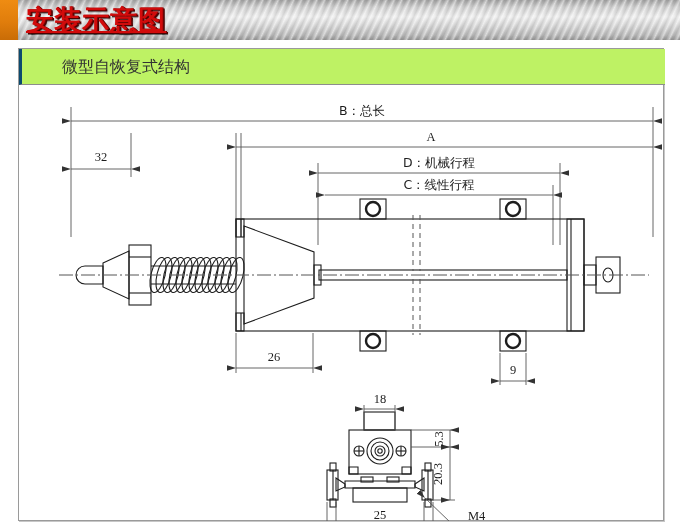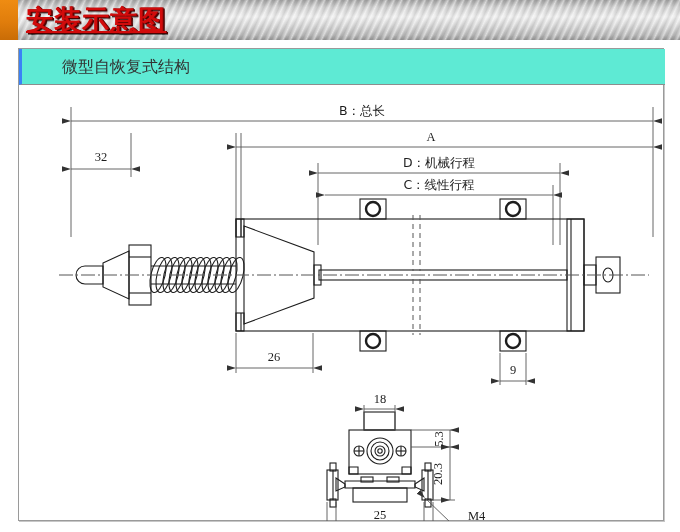--- a/index.html
+++ b/index.html
@@ -60,23 +60,23 @@
     border: 1px solid #9a9a9a;
     box-sizing: border-box;
     background: #ffffff;
     box-shadow: 1px 1px 0 rgba(0,0,0,0.22);
   }
   #panel-header {
     position: absolute;
     left: 0; top: 0;
     width: 646px; height: 36px;
     box-sizing: border-box;
-    background: #5eead4;
+    background: #bef264;
     border-bottom: 1px solid #8d8d8d;
-    border-left: 3px solid #3b82f6;
+    border-left: 3px solid #0c4a6e;
   }
   #panel-header-text {
     position: absolute;
     left: 40px; top: 0;
     height: 36px; line-height: 36px;
     font-family: "DejaVu Sans", "Liberation Sans", sans-serif;
     font-size: 16px;
     color: #333333;
     white-space: nowrap;
   }

